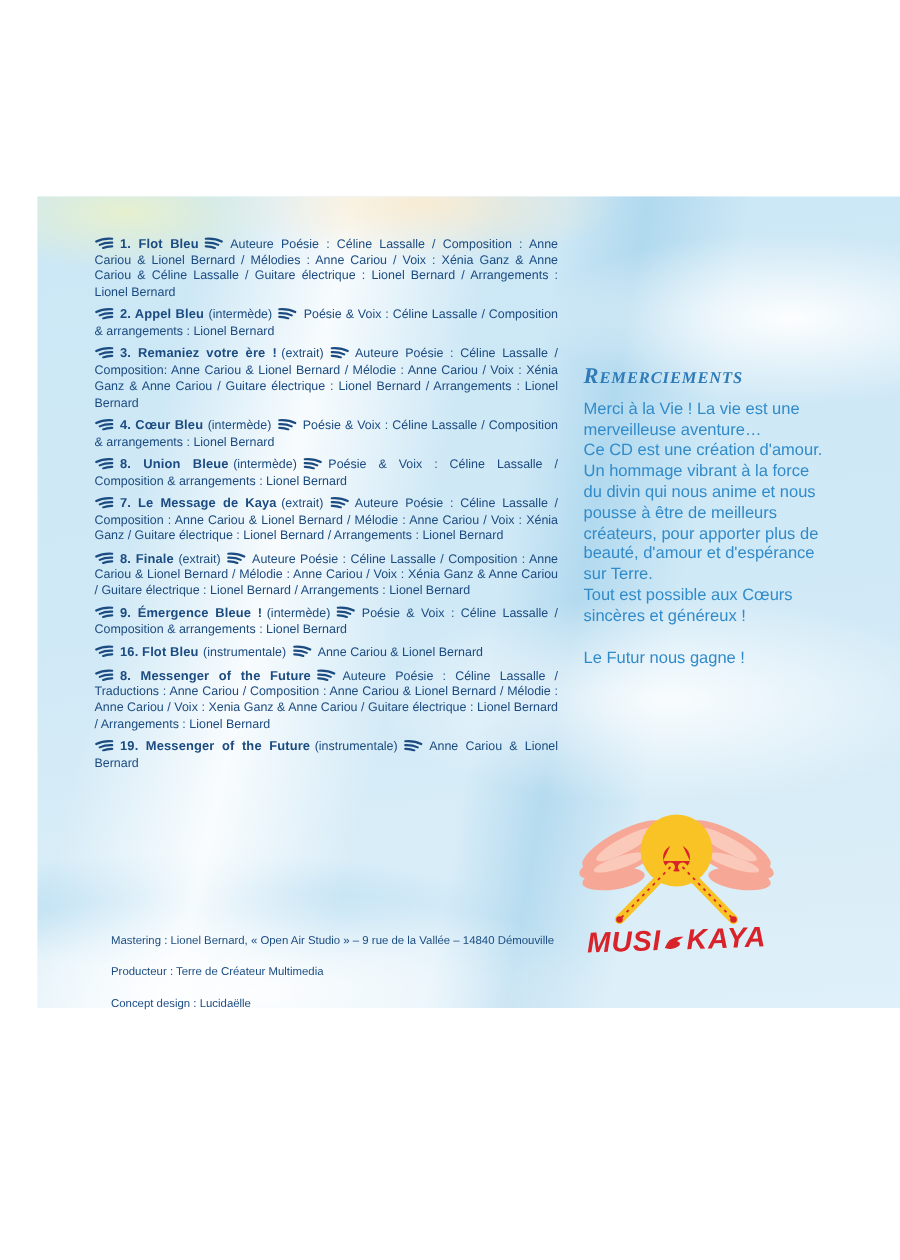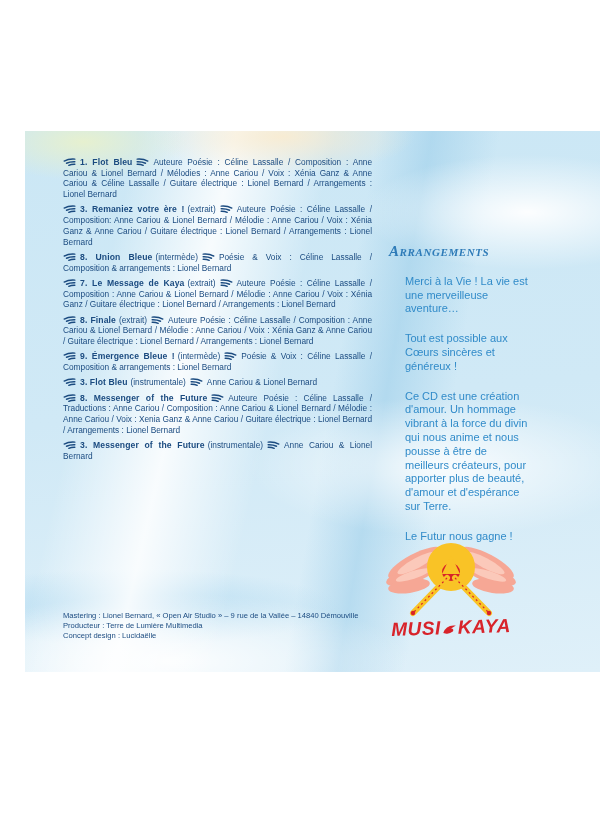--- a/index.html
+++ b/index.html
@@ -39,32 +39,32 @@
   .qual{font-weight:normal;}
   .qual:not(:empty){margin-left:3px;}
   .wing{width:13px;height:8px;vertical-align:-1px;}
   .wing path{stroke:var(--track-text);stroke-width:1.6;fill:none;stroke-linecap:round;}
   .wing-l{margin-right:4px;}
   .wing-r{margin:0 4px;transform:scaleX(-1);}
   .credits-footer{
     position:absolute;left:38px;top:480px;width:330px;
     font-size:7.6px;line-height:9.8px;color:var(--track-text);
   }
-  .credits-footer p{margin:0;}
+  .credits-footer p{margin:11px;}
   .ack{
     position:absolute;left:364px;top:114px;width:160px;
     color:var(--ack-text);font-size:11px;line-height:13.8px;
   }
   .ack h2{
     margin:0 0 8px 0;
     font-family:"Liberation Serif",serif;font-style:italic;font-weight:bold;
     font-variant:small-caps;font-size:15px;letter-spacing:0.6px;
     color:var(--ack-heading);
   }
-  .ack p{margin:16px;}
+  .ack p{margin:0;}
   .ack p.gap{margin-top:14px;}
   .logo{position:absolute;left:350px;top:410px;width:152px;height:118px;}
   .logo svg.emblem{position:absolute;left:0;top:0;}
   .wordmark{
     position:absolute;left:0;right:0;top:76px;text-align:center;
     font-style:italic;font-weight:bold;font-size:19px;letter-spacing:0.5px;
     color:var(--logo-red);transform:rotate(-2deg);text-transform:uppercase;
     white-space:nowrap;
   }
   .bird{width:15px;height:13px;vertical-align:-2px;margin:0 1px;}
@@ -81,33 +81,55 @@
             <path d="M13,1.3 Q6,0.8 1,3.4"></path>
             <path d="M13,4.2 Q7.5,4 3.6,5.9"></path>
             <path d="M13,7 Q9,6.9 6.2,8.2"></path>
           </svg><b>1. Flot Bleu</b><span class="qual"></span><svg class="wing wing-r" viewBox="0 0 14 9">
             <path d="M13,1.3 Q6,0.8 1,3.4"></path>
             <path d="M13,4.2 Q7.5,4 3.6,5.9"></path>
             <path d="M13,7 Q9,6.9 6.2,8.2"></path>
           </svg><span>Auteure Poésie : Céline Lassalle / Composition : Anne Cariou &amp; Lionel Bernard / Mélodies : Anne Cariou / Voix : Xénia Ganz &amp; Anne Cariou &amp; Céline Lassalle / Guitare électrique : Lionel Bernard / Arrangements : Lionel Bernard</span>
   </p>
 
+  <p class="track">
+    <svg class="wing wing-l" viewBox="0 0 14 9">
+            <path d="M13,1.3 Q6,0.8 1,3.4"></path>
+            <path d="M13,4.2 Q7.5,4 3.6,5.9"></path>
+            <path d="M13,7 Q9,6.9 6.2,8.2"></path>
+          </svg><b>2. Appel Bleu</b><span class="qual">(intermède)</span><svg class="wing wing-r" viewBox="0 0 14 9">
+            <path d="M13,1.3 Q6,0.8 1,3.4"></path>
+            <path d="M13,4.2 Q7.5,4 3.6,5.9"></path>
+            <path d="M13,7 Q9,6.9 6.2,8.2"></path>
+          </svg><span>Poésie &amp; Voix : Céline Lassalle / Composition &amp; arrangements : Lionel Bernard</span>
+  </p>
 
   <p class="track">
     <svg class="wing wing-l" viewBox="0 0 14 9">
             <path d="M13,1.3 Q6,0.8 1,3.4"></path>
             <path d="M13,4.2 Q7.5,4 3.6,5.9"></path>
             <path d="M13,7 Q9,6.9 6.2,8.2"></path>
           </svg><b>3. Remaniez votre ère !</b><span class="qual">(extrait)</span><svg class="wing wing-r" viewBox="0 0 14 9">
             <path d="M13,1.3 Q6,0.8 1,3.4"></path>
             <path d="M13,4.2 Q7.5,4 3.6,5.9"></path>
             <path d="M13,7 Q9,6.9 6.2,8.2"></path>
           </svg><span>Auteure Poésie : Céline Lassalle / Composition: Anne Cariou &amp; Lionel Bernard / Mélodie : Anne Cariou / Voix : Xénia Ganz &amp; Anne Cariou / Guitare électrique : Lionel Bernard / Arrangements : Lionel Bernard</span>
   </p>
 
+  <p class="track">
+    <svg class="wing wing-l" viewBox="0 0 14 9">
+            <path d="M13,1.3 Q6,0.8 1,3.4"></path>
+            <path d="M13,4.2 Q7.5,4 3.6,5.9"></path>
+            <path d="M13,7 Q9,6.9 6.2,8.2"></path>
+          </svg><b>4. Cœur Bleu</b><span class="qual">(intermède)</span><svg class="wing wing-r" viewBox="0 0 14 9">
+            <path d="M13,1.3 Q6,0.8 1,3.4"></path>
+            <path d="M13,4.2 Q7.5,4 3.6,5.9"></path>
+            <path d="M13,7 Q9,6.9 6.2,8.2"></path>
+          </svg><span>Poésie &amp; Voix : Céline Lassalle / Composition &amp; arrangements : Lionel Bernard</span>
+  </p>
 
 
   <p class="track">
     <svg class="wing wing-l" viewBox="0 0 14 9">
             <path d="M13,1.3 Q6,0.8 1,3.4"></path>
             <path d="M13,4.2 Q7.5,4 3.6,5.9"></path>
             <path d="M13,7 Q9,6.9 6.2,8.2"></path>
           </svg><b>8. Union Bleue</b><span class="qual">(intermède)</span><svg class="wing wing-r" viewBox="0 0 14 9">
             <path d="M13,1.3 Q6,0.8 1,3.4"></path>
             <path d="M13,4.2 Q7.5,4 3.6,5.9"></path>
@@ -149,21 +171,21 @@
             <path d="M13,4.2 Q7.5,4 3.6,5.9"></path>
             <path d="M13,7 Q9,6.9 6.2,8.2"></path>
           </svg><span>Poésie &amp; Voix : Céline Lassalle / Composition &amp; arrangements : Lionel Bernard</span>
   </p>
 
   <p class="track">
     <svg class="wing wing-l" viewBox="0 0 14 9">
             <path d="M13,1.3 Q6,0.8 1,3.4"></path>
             <path d="M13,4.2 Q7.5,4 3.6,5.9"></path>
             <path d="M13,7 Q9,6.9 6.2,8.2"></path>
-          </svg><b>3. Flot Bleu</b><span class="qual">(instrumentale)</span><svg class="wing wing-r" viewBox="0 0 14 9">
+          </svg><b>16. Flot Bleu</b><span class="qual">(instrumentale)</span><svg class="wing wing-r" viewBox="0 0 14 9">
             <path d="M13,1.3 Q6,0.8 1,3.4"></path>
             <path d="M13,4.2 Q7.5,4 3.6,5.9"></path>
             <path d="M13,7 Q9,6.9 6.2,8.2"></path>
           </svg><span>Anne Cariou &amp; Lionel Bernard</span>
   </p>
 
 
   <p class="track">
     <svg class="wing wing-l" viewBox="0 0 14 9">
             <path d="M13,1.3 Q6,0.8 1,3.4"></path>
@@ -174,39 +196,39 @@
             <path d="M13,4.2 Q7.5,4 3.6,5.9"></path>
             <path d="M13,7 Q9,6.9 6.2,8.2"></path>
           </svg><span>Auteure Poésie : Céline Lassalle / Traductions : Anne Cariou / Composition : Anne Cariou &amp; Lionel Bernard / Mélodie : Anne Cariou / Voix : Xenia Ganz &amp; Anne Cariou / Guitare électrique : Lionel Bernard / Arrangements : Lionel Bernard</span>
   </p>
 
   <p class="track">
     <svg class="wing wing-l" viewBox="0 0 14 9">
             <path d="M13,1.3 Q6,0.8 1,3.4"></path>
             <path d="M13,4.2 Q7.5,4 3.6,5.9"></path>
             <path d="M13,7 Q9,6.9 6.2,8.2"></path>
-          </svg><b>3. Messenger of the Future</b><span class="qual">(instrumentale)</span><svg class="wing wing-r" viewBox="0 0 14 9">
+          </svg><b>19. Messenger of the Future</b><span class="qual">(instrumentale)</span><svg class="wing wing-r" viewBox="0 0 14 9">
             <path d="M13,1.3 Q6,0.8 1,3.4"></path>
             <path d="M13,4.2 Q7.5,4 3.6,5.9"></path>
             <path d="M13,7 Q9,6.9 6.2,8.2"></path>
           </svg><span>Anne Cariou &amp; Lionel Bernard</span>
   </p>
 </div>
 
     <div class="credits-footer">
       <p>Mastering : Lionel Bernard, « Open Air Studio » – 9 rue de la Vallée – 14840 Démouville</p>
-      <p>Producteur : Terre de Lumière Multimedia</p>
+      <p>Producteur : Terre de Créateur Multimedia</p>
       <p>Concept design : Lucidaëlle</p>
     </div>
 
     <div class="ack">
-      <h2>Arrangements</h2>
+      <h2>Remerciements</h2>
       <p>Merci à la Vie !  La vie est une merveilleuse aventure…</p>
+      <p>Ce CD est une création d'amour. Un hommage vibrant à la force du divin qui nous anime et nous pousse à être de meilleurs créateurs, pour apporter plus de beauté, d'amour et d'espérance sur Terre.</p>
       <p>Tout est possible aux Cœurs sincères et généreux !</p>
-      <p>Ce CD est une création d'amour. Un hommage vibrant à la force du divin qui nous anime et nous pousse à être de meilleurs créateurs, pour apporter plus de beauté, d'amour et d'espérance sur Terre.</p>
       <p class="gap">Le Futur nous gagne !</p>
     </div>
 
     <div class="logo">
       <svg class="emblem" width="152" height="118" viewBox="0 0 152 118">
 
         <g>
           <ellipse cx="40" cy="22" rx="30" ry="9" style="fill:var(--logo-pink)" transform="rotate(-28 40 22)"></ellipse>
           <ellipse cx="36" cy="34" rx="26" ry="8" style="fill:var(--logo-pink)" transform="rotate(-18 36 34)"></ellipse>
           <ellipse cx="34" cy="45" rx="21" ry="7" style="fill:var(--logo-pink)" transform="rotate(-8 34 45)"></ellipse>

